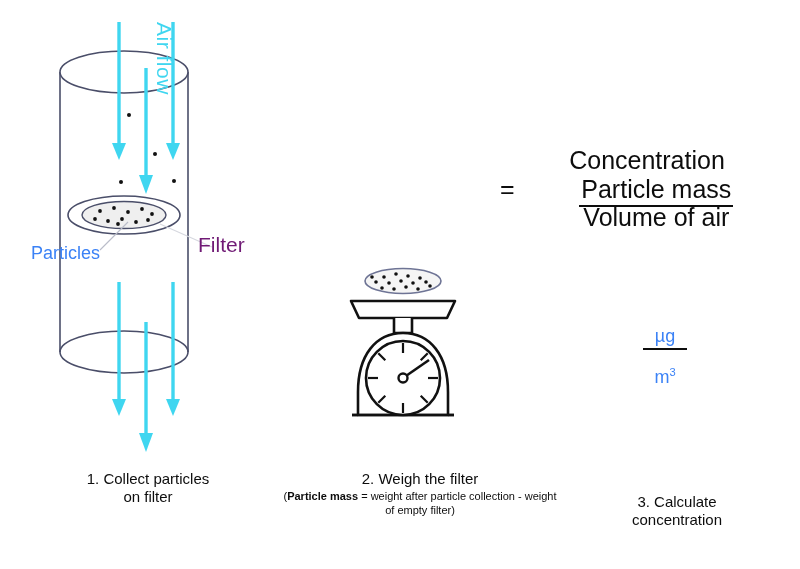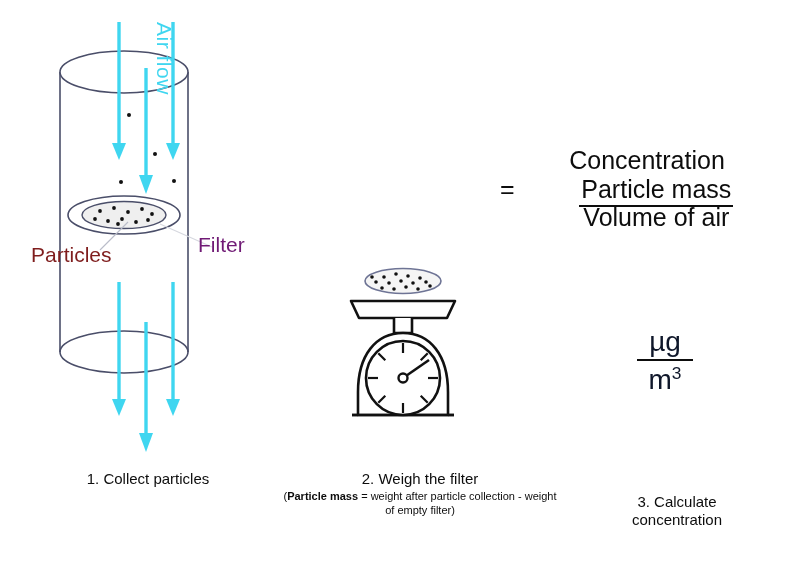--- a/index.html
+++ b/index.html
@@ -36,22 +36,22 @@
     color: #3FD6F0;
     transform: rotate(90deg);
     transform-origin: left top;
     white-space: nowrap;
     letter-spacing: 0.5px;
   }
 
   #particles-label {
     left: 31px;
     top: 243px;
-    font-size: 21px;
-    color: #7f1d1d;
+    font-size: 18px;
+    color: #3b82f6;
     white-space: nowrap;
   }
 
   #filter-label {
     left: 198px;
     top: 233px;
     font-size: 21px;
     color: #701a75;
     white-space: nowrap;
   }
@@ -94,31 +94,31 @@
     padding-top: 2px;
     white-space: nowrap;
   }
 
   #units {
     position: absolute;
     left: 600px;
     top: 326px;
     width: 130px;
     text-align: center;
-    font-size: 28px;
-    color: #0f172a;
+    font-size: 18px;
+    color: #3b82f6;
   }
   #units .unum {
     display: inline-block;
     padding: 0 12px 1px 12px;
     border-bottom: 2.5px solid #0d0d0d;
   }
   #units .uden {
     display: inline-block;
-    padding-top: 2px;
+    padding-top: 16px;
   }
   #units sup {
     font-size: 0.62em;
     vertical-align: super;
   }
 
   
   .caption {
     position: absolute;
     text-align: center;
@@ -271,20 +271,21 @@
   </div>
 
   <div id="units">
     <div><span class="unum">µg</span></div>
     <div><span class="uden"><span>m</span><sup>3</sup></span></div>
   </div>
 
   <div class="caption" id="caption-1">
     <div class="head">
       <div>1. Collect particles</div>
+      <div>on filter</div>
     </div>
   </div>
 
   <div class="caption" id="caption-2">
     <div class="head">
       <div>2. Weigh the filter</div>
     </div>
     <div class="sub"><span>(</span><b>Particle mass</b><span> = weight after particle collection - weight of empty filter)</span></div>
   </div>
 

